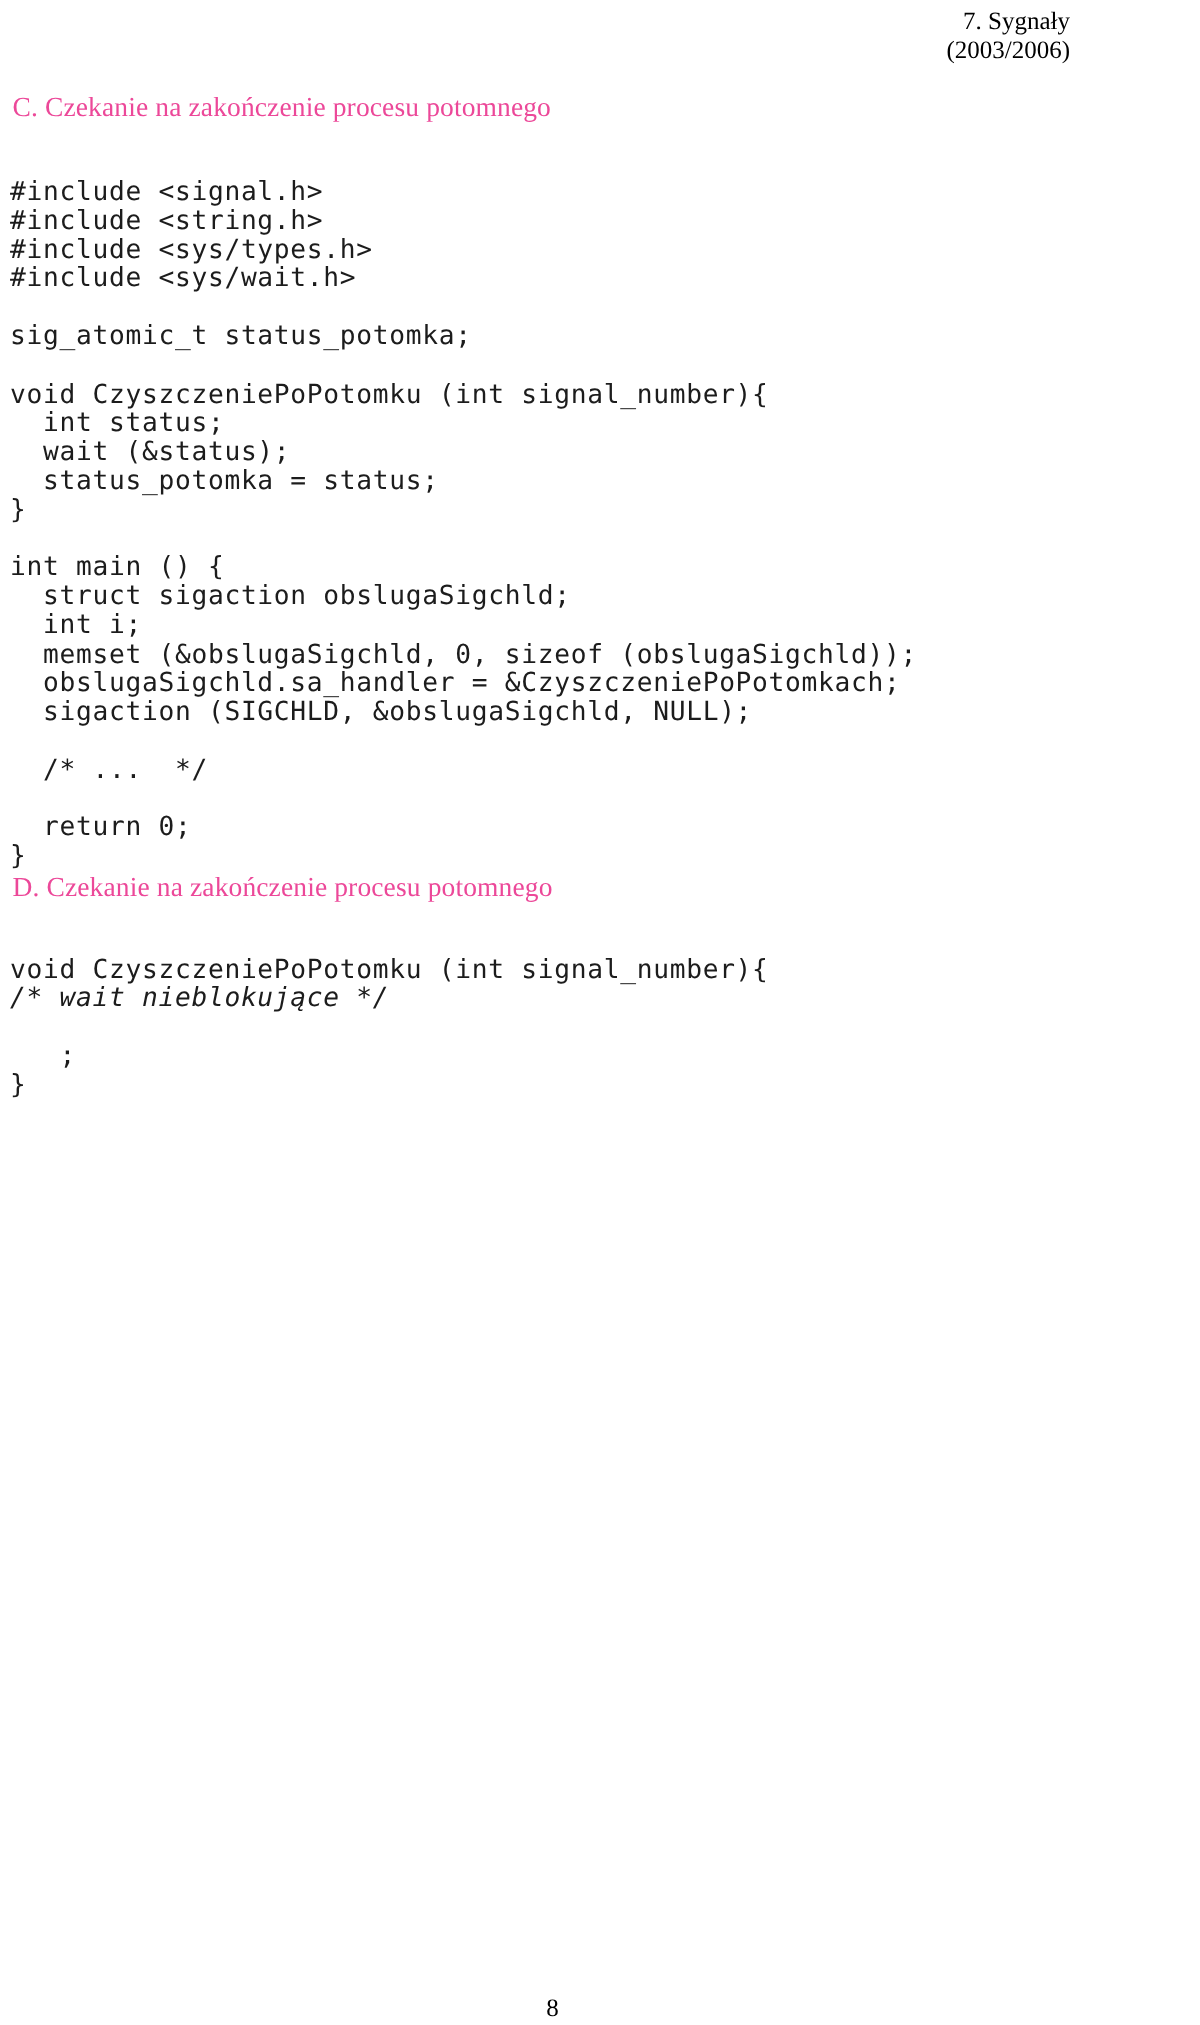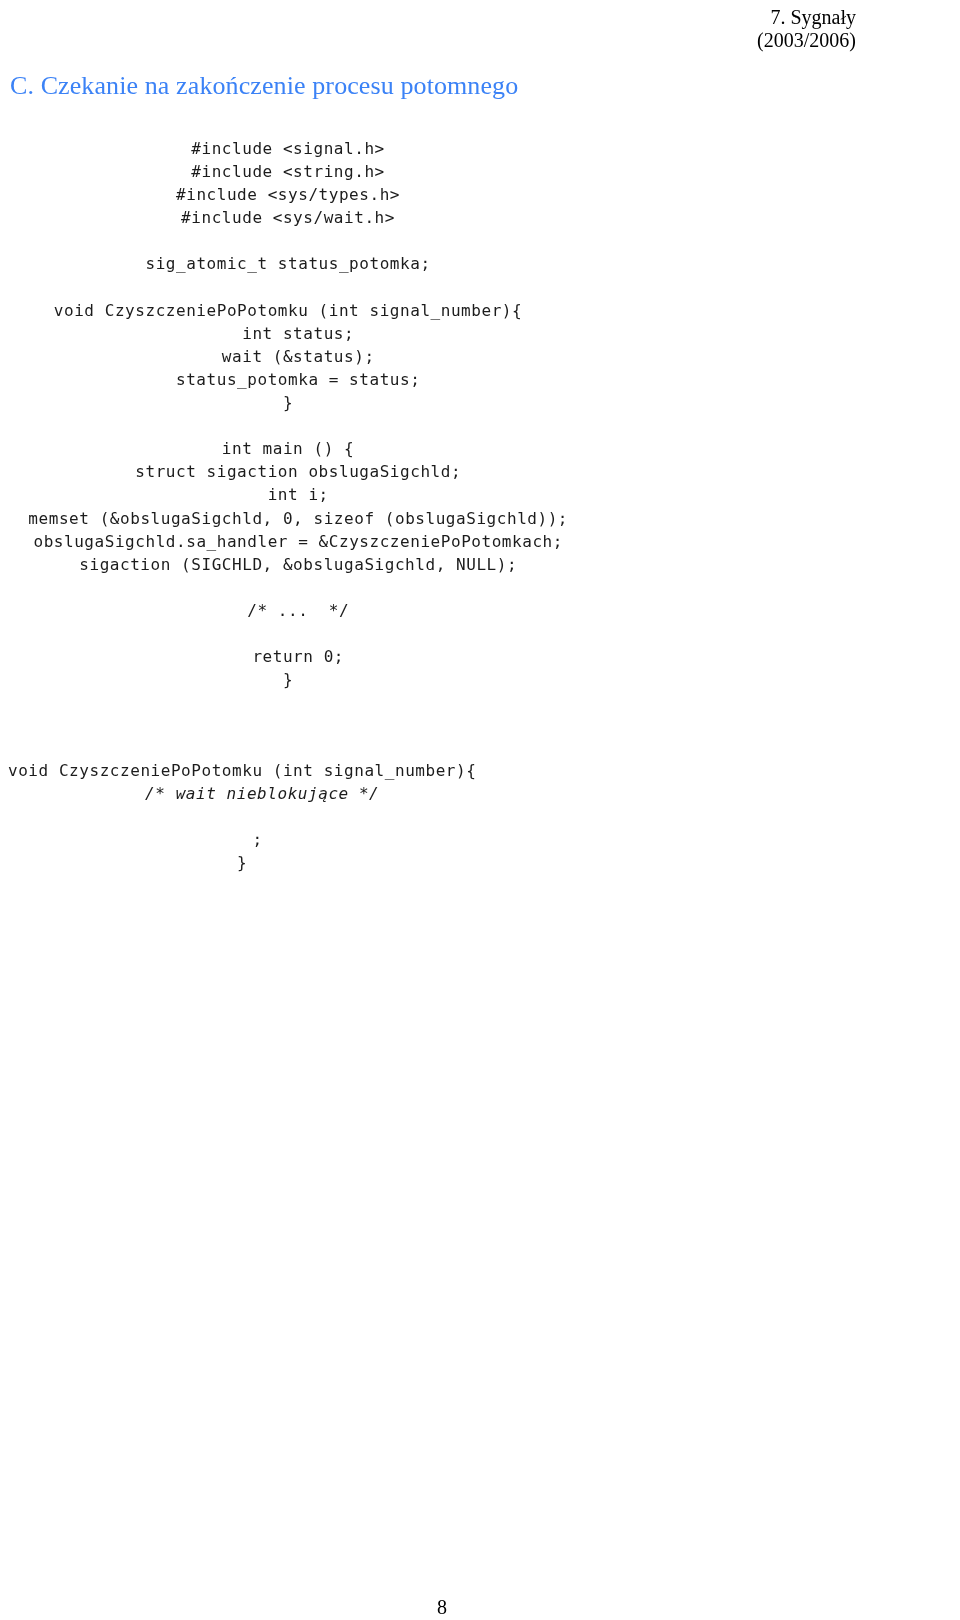--- a/index.html
+++ b/index.html
@@ -35,59 +35,57 @@
     line-height: 23px;
     color: #000;
   }
   .doc-header .hdr-line { display: block; white-space: nowrap; }
 
   
   .section-heading {
     position: absolute;
     left: 10px;
     font-family: "Liberation Serif", "DejaVu Serif", serif;
-    font-size: 26px;
+    font-size: 22px;
     line-height: 24px;
     font-weight: 400;
     letter-spacing: 0.1px;
     white-space: nowrap;
-    color: #3b82f6;
+    color: #ec4899;
     text-align: right;
   }
   #heading-c { top: 70px; }
   #heading-d { top: 694px; }
 
   
   .code-block {
     position: absolute;
     left: 8px;
     font-family: "DejaVu Sans Mono", "Liberation Mono", monospace;
-    font-size: 16px;
+    font-size: 21px;
     line-height: 23.1px;
     letter-spacing: 0.55px;
     color: #1c1c1c;
     white-space: pre;
     tab-size: 4;
-    text-align: center;
   }
   #code-block-c { top: 117px; }
   #code-block-d { top: 739px; }
 
   .code-line {
     display: block;
     white-space: pre;
     min-height: 23.1px;
     font-family: "DejaVu Sans Mono", "Liberation Mono", monospace;
   }
   .code-line.blank {
     height: 23.1px;
   }
   .code-line.italic {
     font-style: italic;
-    margin-left: 40px;
   }
 
   
   .page-number {
     position: absolute;
     left: 0;
     right: 0;
     top: 1592px;
     text-align: center;
     font-family: "Liberation Serif", "DejaVu Serif", serif;
@@ -103,18 +101,19 @@
 
   <div class="doc-header">
     <span class="hdr-line">7. Sygnały</span>
     <span class="hdr-line">(2003/2006)</span>
   </div>
 
   <div class="section-heading" id="heading-c">C. Czekanie na zakończenie procesu potomnego</div>
 
   <pre class="code-block" id="code-block-c"><span class="code-line">#include &lt;signal.h&gt;</span><span class="code-line">#include &lt;string.h&gt;</span><span class="code-line">#include &lt;sys/types.h&gt;</span><span class="code-line">#include &lt;sys/wait.h&gt;</span><span class="code-line blank">&nbsp;</span><span class="code-line">sig_atomic_t status_potomka;</span><span class="code-line blank">&nbsp;</span><span class="code-line">void CzyszczeniePoPotomku (int signal_number){</span><span class="code-line">  int status;</span><span class="code-line">  wait (&amp;status);</span><span class="code-line">  status_potomka = status;</span><span class="code-line">}</span><span class="code-line blank">&nbsp;</span><span class="code-line">int main () {</span><span class="code-line">  struct sigaction obslugaSigchld;</span><span class="code-line">  int i;</span><span class="code-line">  memset (&amp;obslugaSigchld, 0, sizeof (obslugaSigchld));</span><span class="code-line">  obslugaSigchld.sa_handler = &amp;CzyszczeniePoPotomkach;</span><span class="code-line">  sigaction (SIGCHLD, &amp;obslugaSigchld, NULL);</span><span class="code-line blank">&nbsp;</span><span class="code-line">  /* ...  */</span><span class="code-line blank">&nbsp;</span><span class="code-line">  return 0;</span><span class="code-line">}</span></pre>
 
+  <div class="section-heading" id="heading-d">D. Czekanie na zakończenie procesu potomnego</div>
 
   <pre class="code-block" id="code-block-d"><span class="code-line">void CzyszczeniePoPotomku (int signal_number){</span><span class="code-line italic">/* wait nieblokujące */</span><span class="code-line blank">&nbsp;</span><span class="code-line">   ;</span><span class="code-line">}</span></pre>
 
   <div class="page-number">8</div>
 
 </div>
 
 </body></html>

